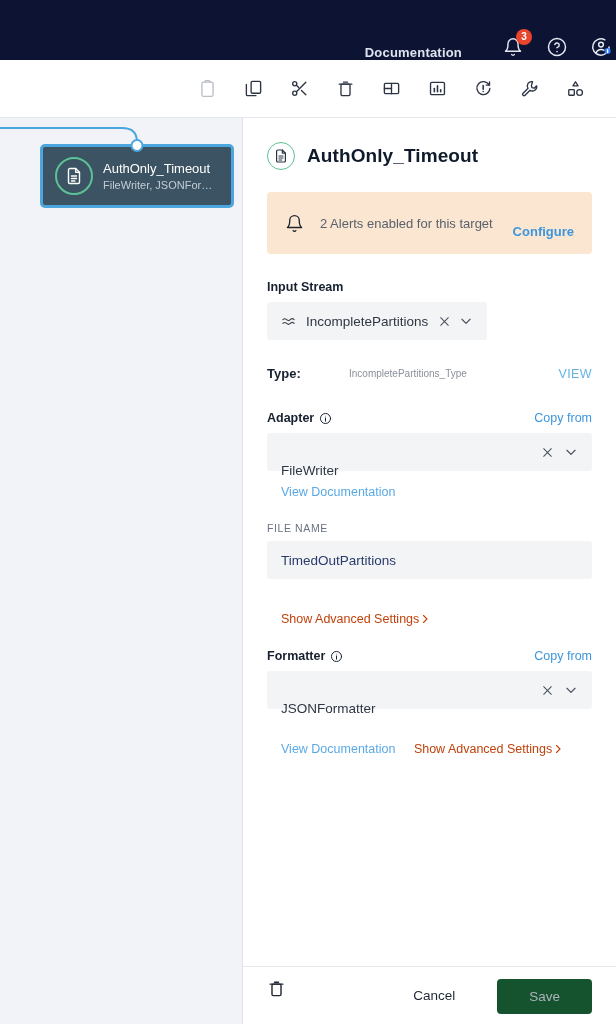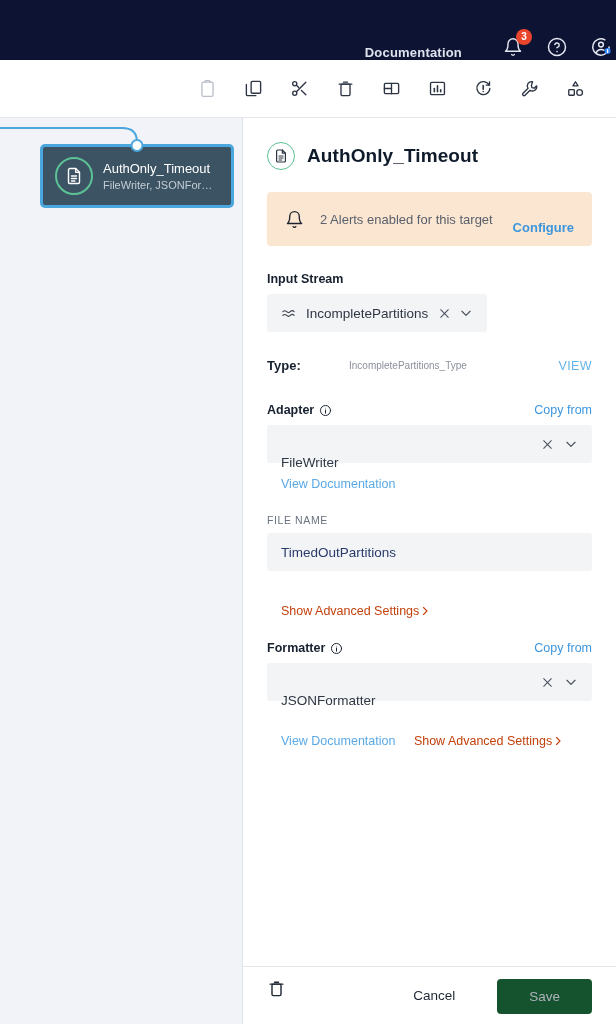--- a/index.html
+++ b/index.html
@@ -89,21 +89,21 @@
 
   .panel-head { display: flex; align-items: center; gap: 12px; margin-bottom: 22px; }
   .panel-head-icon {
     width: 28px; height: 28px; flex: 0 0 28px; border-radius: 50%;
     border: 1.5px solid #5cc295; display: flex; align-items: center; justify-content: center;
   }
   .panel-title { font-size: 19px; font-weight: bold; color: #0f1a2b; letter-spacing: .1px; }
 
   .alert {
     background: #fbe7d1; border-radius: 4px;
-    height: 54px; display: flex; align-items: center; padding: 0 18px; gap: 16px;
+    height: 62px; display: flex; align-items: center; padding: 0 18px; gap: 16px;
     margin-bottom: 26px;
   }
   .alert-text { flex: 1 1 auto; font-size: 13px; color: #59606d; }
   .alert-link { color: #3d96dd; font-size: 13px; font-weight: bold; cursor: pointer; margin-top: 17px; }
 
   .field-label { font-size: 12.5px; font-weight: bold; color: #16202f; margin-bottom: 8px; display: flex; align-items: center; gap: 5px; }
   .label-row { display: flex; align-items: center; justify-content: space-between; margin-bottom: 8px; gap: 24px; }
   .label-row .field-label { margin-bottom: 0; }
   .link-sm { color: #3d96dd; font-size: 12.5px; cursor: pointer; }
 

